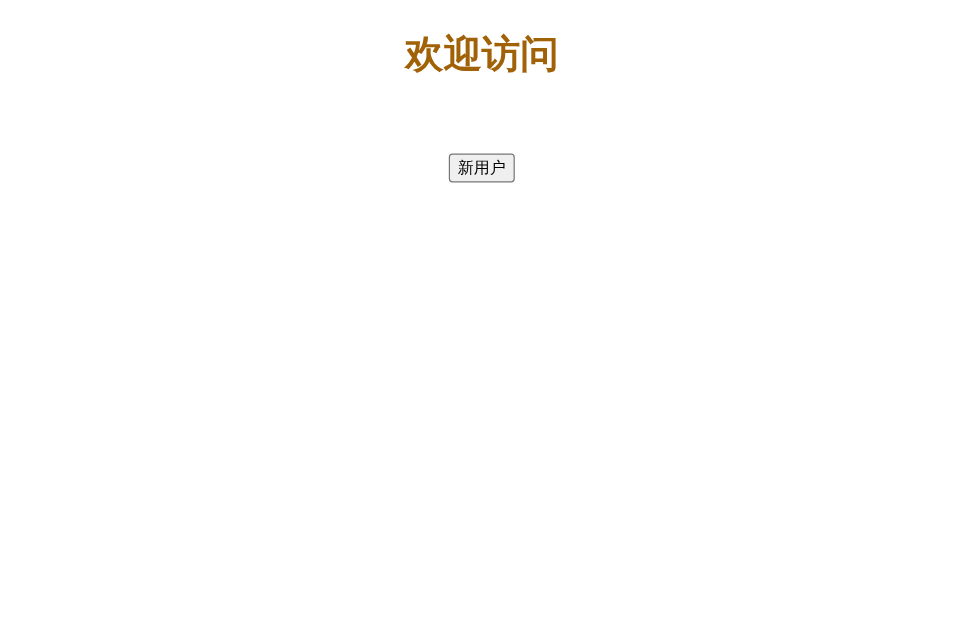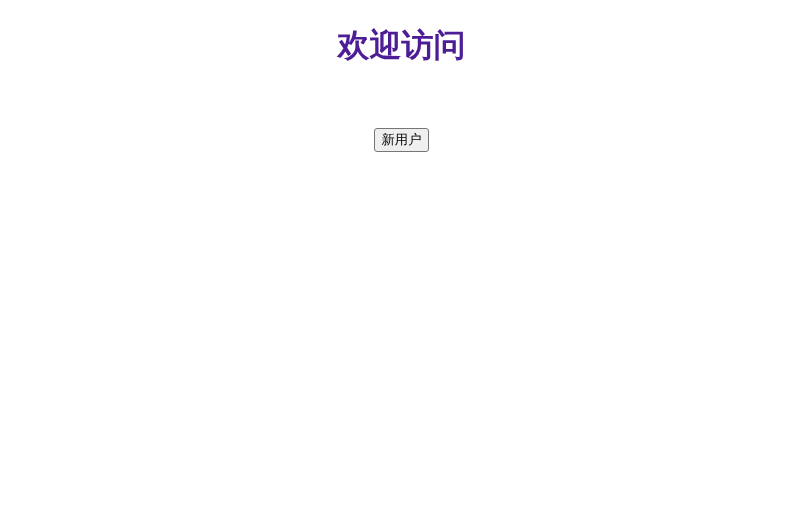--- a/index.html
+++ b/index.html
@@ -13,21 +13,21 @@
       background: #ffffff;
       font-family: Arial, "Microsoft YaHei", "微软雅黑", sans-serif;
       display: flex;
       flex-direction: column;
       align-items: center;
     }
     .heading {
       margin-top: 24px;
       font-size: 32px;
       font-weight: bold;
-      color: #4c1d95;
+      color: #a16207;
       text-align: center;
     }
     .button-group {
       margin-top: 60px;
       display: flex;
       flex-direction: column;
       align-items: center;
       gap: 30px;
     }
     .btn {

